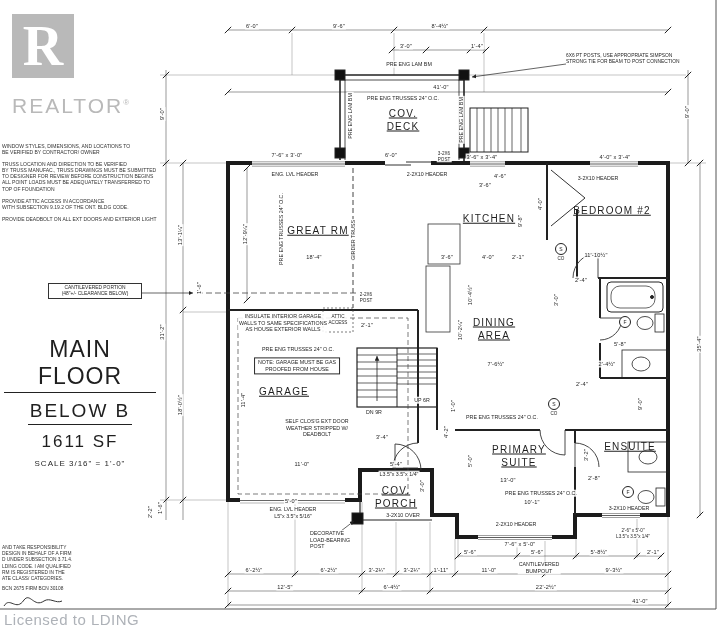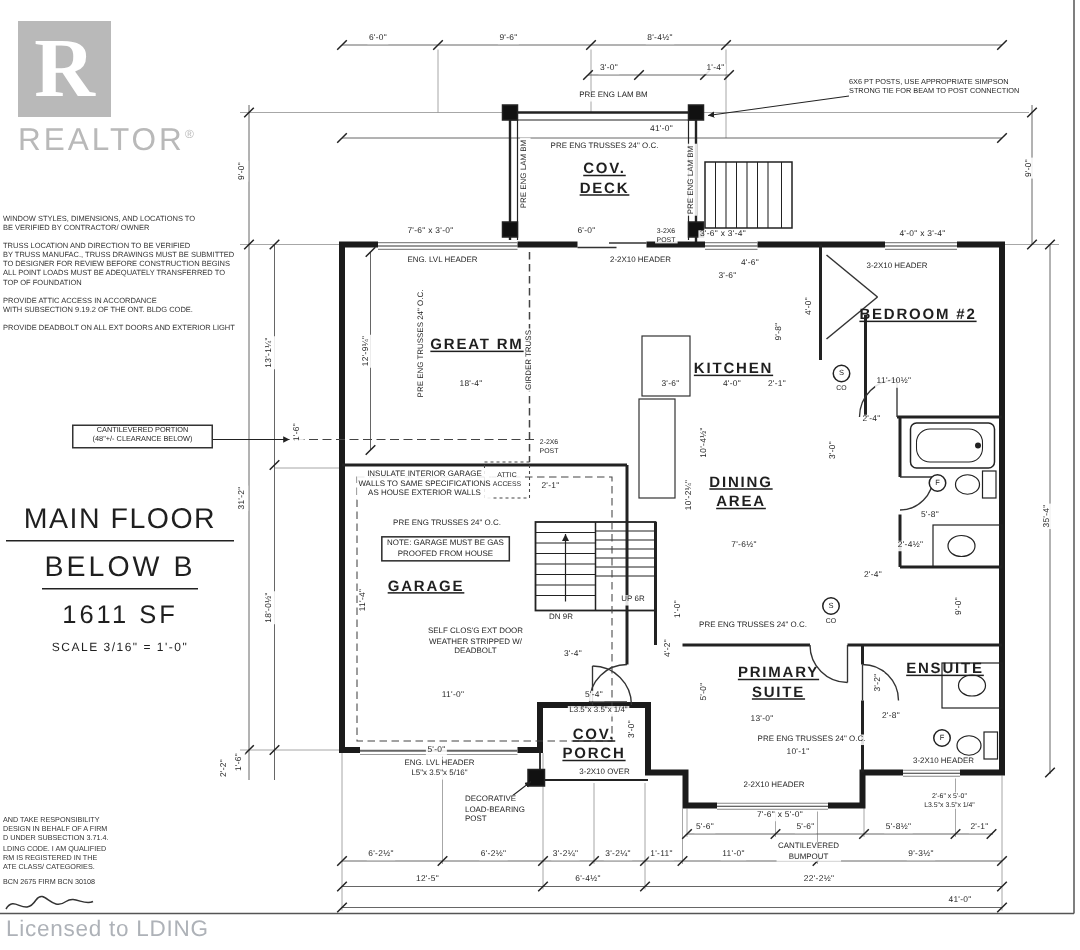--- a/index.html
+++ b/index.html
@@ -3,47 +3,47 @@
 <meta charset="utf-8">
 <style>
   html,body{margin:0;padding:0;background:#fff;}
   #sheet{position:relative;width:720px;height:633px;background:#ffffff;overflow:hidden;
          font-family:"Liberation Sans",sans-serif;color:#1f1f1f;}
   svg{position:absolute;left:0;top:0;}
   
   .realtor{position:absolute;left:12px;top:14px;}
   .rbox{width:62px;height:64px;background:#b9b9b9;display:flex;align-items:center;justify-content:center;}
   .rbox span{color:#fff;font-family:"Liberation Serif",serif;font-weight:bold;font-size:56px;line-height:1;}
-  .rword{margin-top:4px;color:#b9b9b9;font-size:21px;letter-spacing:2px;font-weight:400;}
+  .rword{margin-top:16px;color:#b9b9b9;font-size:21px;letter-spacing:2px;font-weight:400;}
   .rword sup{font-size:8px;}
   
   .notes{position:absolute;left:2px;top:143px;width:180px;font-size:5px;line-height:1.22;color:#333;}
   .notes p{margin:0 0 6px 0;white-space:pre;}
   
   .title-block{position:absolute;left:0px;top:336px;width:160px;text-align:center;}
-  .tb1{font-size:19px;letter-spacing:1px;border-bottom:1.2px solid #222;padding-bottom:2px;margin:0 4px 7px 4px;}
+  .tb1{font-size:23px;letter-spacing:1px;border-bottom:1.2px solid #222;padding-bottom:2px;margin:0 4px 7px 4px;}
   .tb2{font-size:19px;letter-spacing:2px;border-bottom:1.2px solid #222;padding-bottom:2px;margin:0 28px 7px 28px;}
   .tb3{font-size:17px;letter-spacing:2px;margin-bottom:7px;}
   .tb4{font-size:8px;letter-spacing:1px;}
   
   .callout{position:absolute;font-size:4.9px;line-height:1.25;white-space:pre-line;}
   .cantilever{left:48px;top:283px;width:92px;border:0.8px solid #333;text-align:center;padding:1px 0;background:#fff;}
   .posts{left:566px;top:53px;width:150px;text-align:left;}
   
   .disc{position:absolute;left:2px;top:545px;font-size:4.8px;line-height:1.3;color:#333;}
   .disc .bcn{margin-top:4px;}
   .licensed{position:absolute;left:4px;top:611px;font-size:15px;color:#aeb2b8;letter-spacing:0.5px;}
   
   .lbl{position:absolute;white-space:pre;text-align:center;line-height:1.25;
        transform:translate(-50%,-50%);background:rgba(255,255,255,.88);padding:0 1px;}
   .dim{font-size:5.6px;letter-spacing:0.2px;}
   .note{font-size:5.3px;}
   .note-l{font-size:5.3px;text-align:left;}
   .tiny{font-size:4.6px;}
-  .room{font-size:10px;font-weight:700;letter-spacing:1.2px;text-decoration:underline;background:transparent;}
+  .room{font-size:10px;font-weight:400;letter-spacing:1.2px;text-decoration:underline;background:transparent;}
   .boxed{font-size:5.3px;border:0.8px solid #2a2a2a;padding:1px 3px;background:#fff;}
   .det{position:absolute;width:10px;height:10px;border:1px solid #222;border-radius:50%;
        transform:translate(-50%,-50%);display:flex;align-items:center;justify-content:center;
        font-size:5px;background:#fff;}
 </style>
 </head>
 <body>
 
 <div id="sheet">
 
@@ -338,21 +338,21 @@
 
   <div class="callout cantilever">CANTILEVERED PORTION
 (48"+/- CLEARANCE BELOW)</div>
   <div class="callout posts">6X6 PT POSTS, USE APPROPRIATE SIMPSON
 STRONG TIE FOR BEAM TO POST CONNECTION</div>
 
   <div id="labels">
       <span class="lbl room" style="left: 403px; top: 120px;">COV.
 DECK</span>
       <span class="lbl room" style="left: 318px; top: 231px;">GREAT RM</span>
-      <span class="lbl room" style="left: 489px; top: 219px; margin-top: 28px;">KITCHEN</span>
+      <span class="lbl room" style="left: 489px; top: 219px;">KITCHEN</span>
       <span class="lbl room" style="left: 612px; top: 211px;">BEDROOM #2</span>
       <span class="lbl room" style="left: 494px; top: 329px;">DINING
 AREA</span>
       <span class="lbl room" style="left: 284px; top: 392px;">GARAGE</span>
       <span class="lbl room" style="left: 519px; top: 456px;">PRIMARY
 SUITE</span>
       <span class="lbl room" style="left: 630px; top: 447px;">ENSUITE</span>
       <span class="lbl room" style="left: 396px; top: 497px;">COV.
 PORCH</span>
       <span class="lbl note" style="left: 409px; top: 64px;">PRE ENG LAM BM</span>

